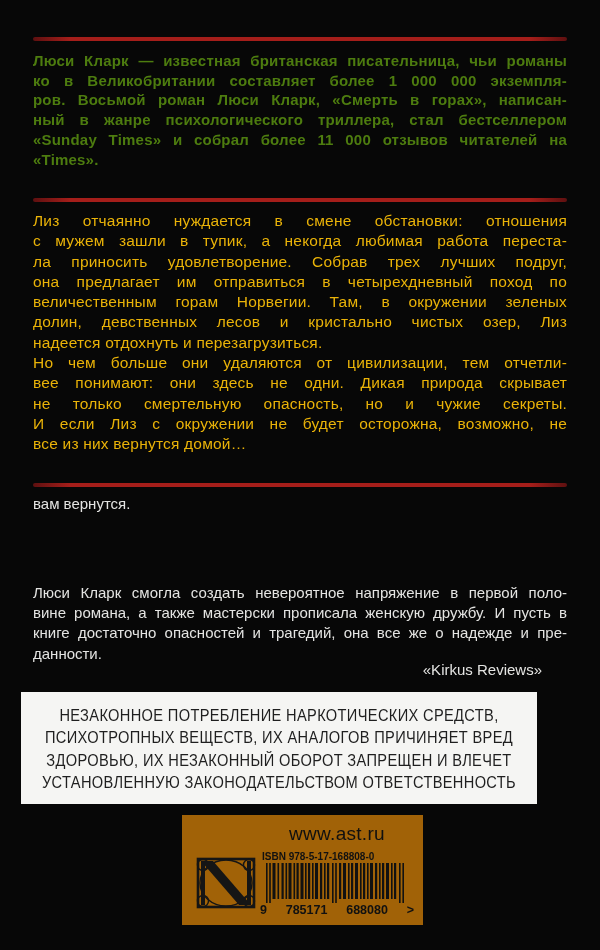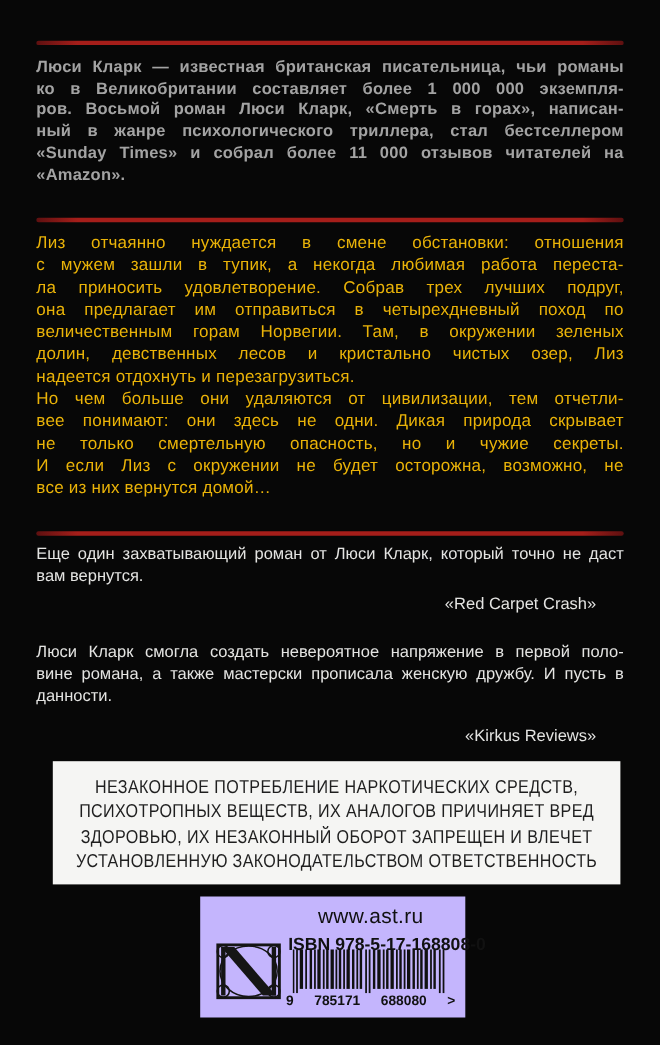--- a/index.html
+++ b/index.html
@@ -10,65 +10,65 @@
     font-family:"Liberation Sans", sans-serif;
   }
   .rule { position:absolute; left:33px; width:534px; height:4px; border-radius:2px;
     background:linear-gradient(90deg,#5e1010,#a51e1a 7%,#a51e1a 93%,#5e1010); }
   .rule-1 { top:37px; } .rule-2 { top:198px; } .rule-3 { top:483px; }
 
   .jlines > div { text-align:justify; text-align-last:justify; }
   .jlines > div:last-child { text-align-last:left; }
 
   .bio { position:absolute; left:33px; top:51px; width:534px;
-    color:#a3a3a3; font-weight:bold; font-size:15px; line-height:19.7px; letter-spacing:.2px; }
+    color:#4d7c0f; font-weight:bold; font-size:15px; line-height:19.7px; letter-spacing:.2px; }
 
   .synopsis { position:absolute; left:33px; top:211px; width:534px;
     color:#eab308; font-size:15.5px; line-height:20.3px; letter-spacing:.2px; }
 
   .quote { position:absolute; left:33px; width:534px;
     color:#e4e4e2; font-size:15px; line-height:20.2px; }
   .quote-1 { top:494px; } .quote-2 { top:583px; }
   .attr { position:absolute; left:33px; width:509px; text-align:right;
     color:#e4e4e2; font-size:15px; }
   .attr-1 { top:541px; } .attr-2 { top:661px; }
 
-  .warning { position:absolute; left:48px; top:692px; width:516px; height:112px;
+  .warning { position:absolute; left:21px; top:692px; width:516px; height:112px;
     background:#f5f5f3; overflow:hidden; }
   .warning-lines { width:600px; margin-left:-42px; margin-top:13px;
     transform:scaleX(.86); transform-origin:300px center; }
   .warning-lines > div { text-align:center; font-size:17px; line-height:22.4px;
     color:#1f1f1f; letter-spacing:.4px; }
 
   .panel { position:absolute; left:182px; top:815px; width:241px; height:110px;
-    background:#c4b5fd;text-decoration:underline; }
+    background:#a16207;text-decoration:underline; }
   .site { position:absolute; left:76px; top:8px; width:158px; text-align:center;
     font-size:19px; color:#101010; letter-spacing:.3px; }
   .isbn { position:absolute; left:80px; top:36px; width:150px; 
-    font-size:16px; font-weight:bold; color:#111; white-space:nowrap; }
+    font-size:10px; font-weight:bold; color:#111; white-space:nowrap; }
   .bars { position:absolute; left:84px; top:48px; }
   .digits { position:absolute; left:78px; top:88px; width:154px;
     display:flex; justify-content:space-between;
     font-size:12.5px; font-weight:bold; color:#111; }
   .logo { position:absolute; left:12px; top:40px; }
 </style>
 </head>
 <body>
 
 <div class="cover">
 
   <div class="rule rule-1"></div>
 
   <div class="bio jlines">
       <div>Люси Кларк — известная британская писательница, чьи романы</div>
       <div>ко в Великобритании составляет более 1 000 000 экземпля-</div>
       <div>ров. Восьмой роман Люси Кларк, «Смерть в горах», написан-</div>
       <div>ный в жанре психологического триллера, стал бестселлером</div>
       <div>«Sunday Times» и собрал более 11 000 отзывов читателей на</div>
-      <div>«Amazon».</div>
+      <div>«Times».</div>
     </div>
 
   <div class="rule rule-2"></div>
 
   <div class="synopsis">
     <div class="jlines">
         <div>Лиз отчаянно нуждается в смене обстановки: отношения</div>
         <div>с мужем зашли в тупик, а некогда любимая работа переста-</div>
         <div>ла приносить удовлетворение. Собрав трех лучших подруг,</div>
         <div>она предлагает им отправиться в четырехдневный поход по</div>
@@ -81,28 +81,27 @@
         <div>вее понимают: они здесь не одни. Дикая природа скрывает</div>
         <div>не только смертельную опасность, но и чужие секреты.</div>
         <div>И если Лиз с окружении не будет осторожна, возможно, не</div>
         <div>все из них вернутся домой…</div>
       </div>
   </div>
 
   <div class="rule rule-3"></div>
 
   <div class="quote quote-1 jlines">
-      <div>Еще один захватывающий роман от Люси Кларк, который точно не даст</div>
       <div>вам вернутся.</div>
     </div>
-  <div class="attr attr-1">«Red Carpet Crash»</div>
 
   <div class="quote quote-2 jlines">
       <div>Люси Кларк смогла создать невероятное напряжение в первой поло-</div>
       <div>вине романа, а также мастерски прописала женскую дружбу. И пусть в</div>
+      <div>книге достаточно опасностей и трагедий, она все же о надежде и пре-</div>
       <div>данности.</div>
     </div>
   <div class="attr attr-2">«Kirkus Reviews»</div>
 
   <div class="warning">
     <div class="warning-lines">
         <div>НЕЗАКОННОЕ ПОТРЕБЛЕНИЕ НАРКОТИЧЕСКИХ СРЕДСТВ,</div>
         <div>ПСИХОТРОПНЫХ ВЕЩЕСТВ, ИХ АНАЛОГОВ ПРИЧИНЯЕТ ВРЕД</div>
         <div>ЗДОРОВЬЮ, ИХ НЕЗАКОННЫЙ ОБОРОТ ЗАПРЕЩЕН И ВЛЕЧЕТ</div>
         <div>УСТАНОВЛЕННУЮ ЗАКОНОДАТЕЛЬСТВОМ ОТВЕТСТВЕННОСТЬ</div>

